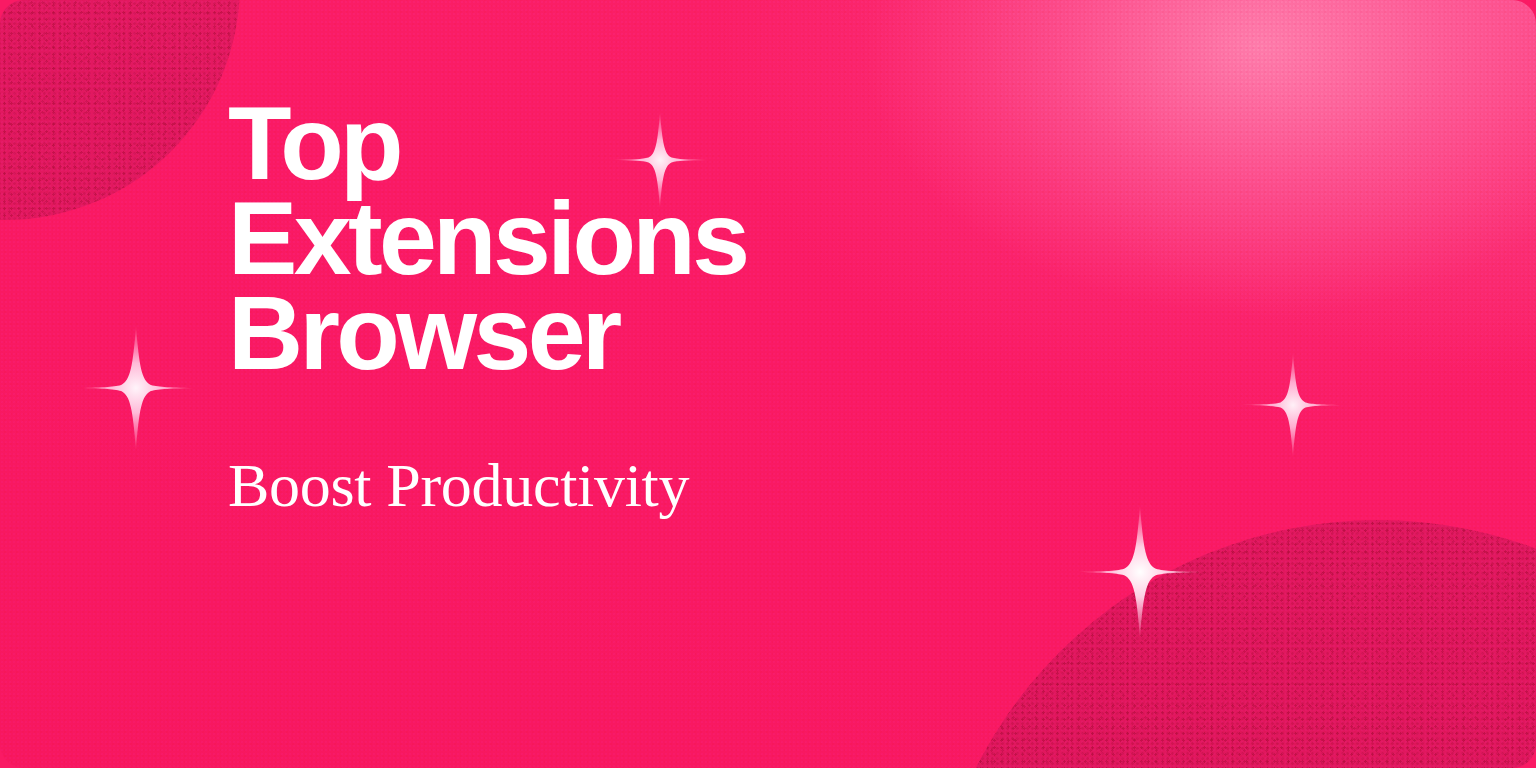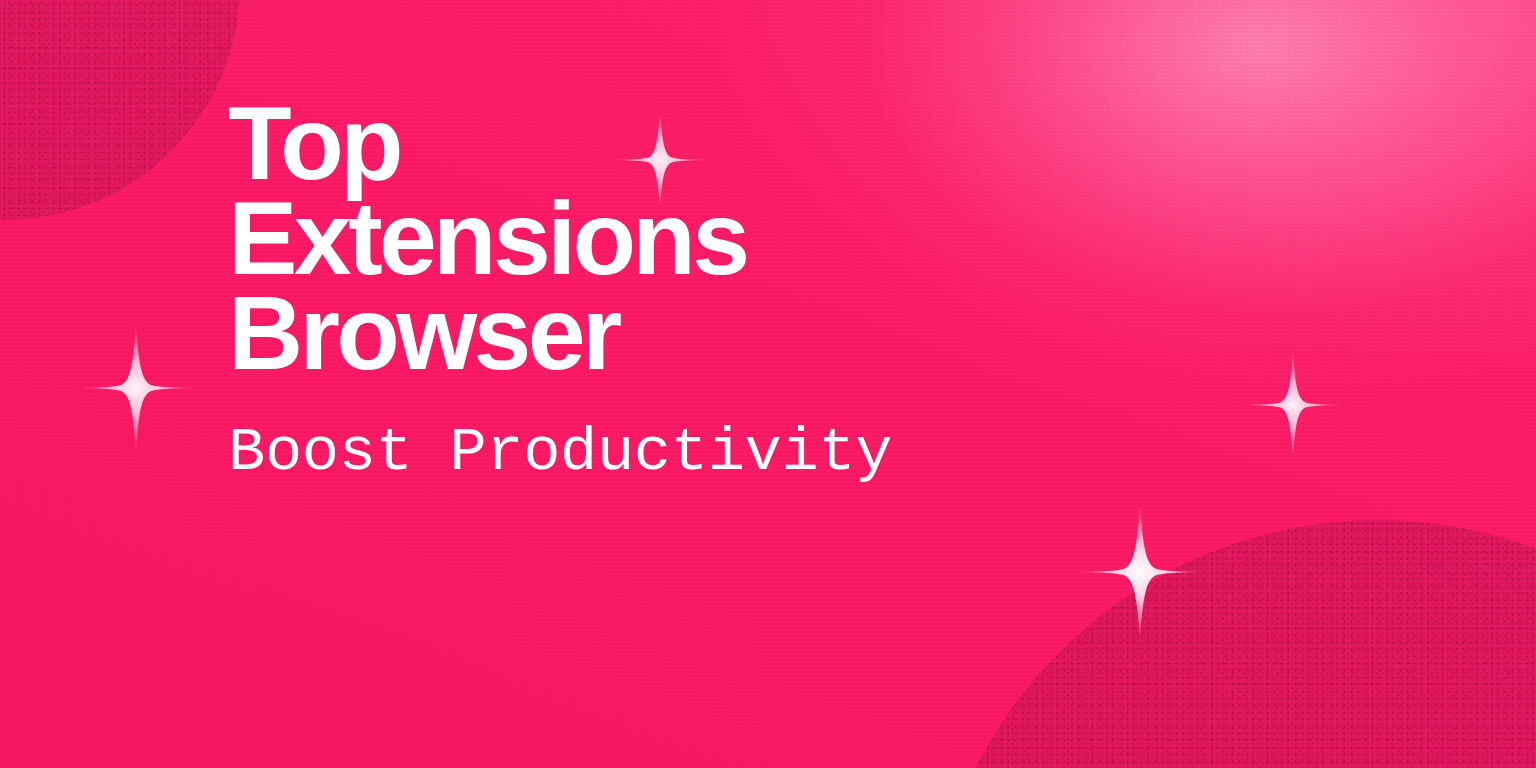--- a/index.html
+++ b/index.html
@@ -11,20 +11,21 @@
     background:#FA1A64;
   }
 
   #banner {
     position:relative;
     width:1536px;
     height:768px;
     overflow:hidden;
     background:#FA1A64;
     font-family:"Liberation Sans", sans-serif;
+    border-radius:24px;
   }
 
   
 
   .bg-base {
     position:absolute;
     inset:0;
     background:
       radial-gradient(ellipse 760px 520px at 82% 6%,
         rgba(255,170,205,0.62) 0%,
@@ -118,23 +119,23 @@
     font-size:104px;
     line-height:0.915;
     letter-spacing:-0.035em;
     text-transform:none;
     -webkit-font-smoothing:antialiased;
   }
   .headline .ln { display:block; white-space:pre; }
   .headline .ln-4 { letter-spacing:-0.01em; }
 
   .subtitle {
-    margin-top:39px;
+    margin-top:72px;
     color:#ffffff;
-    font-family:Liberation Mono, monospace;
+    font-family:Liberation Serif, serif;
     font-weight:400;
     font-size:62px;
     line-height:1.06;
     letter-spacing:-0.005em;
     white-space:pre;
   }
 </style>
 </head>
 <body>
 

